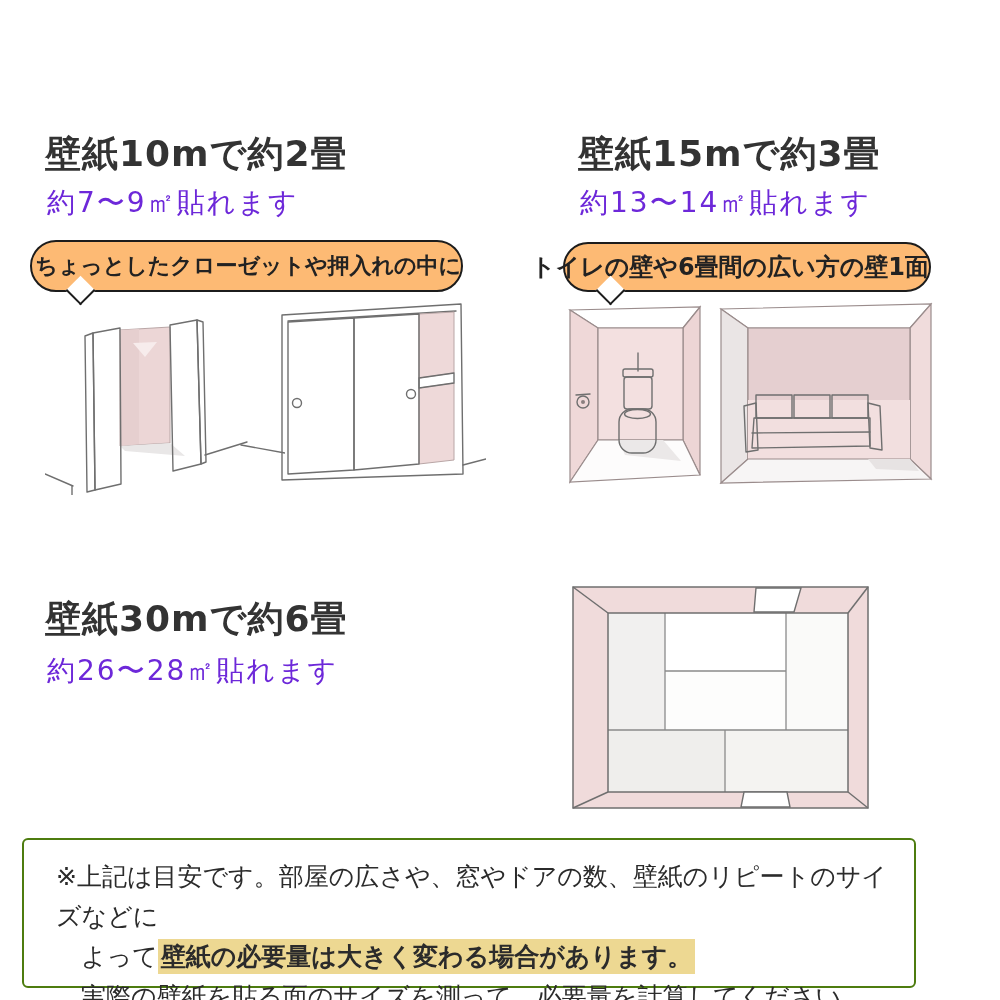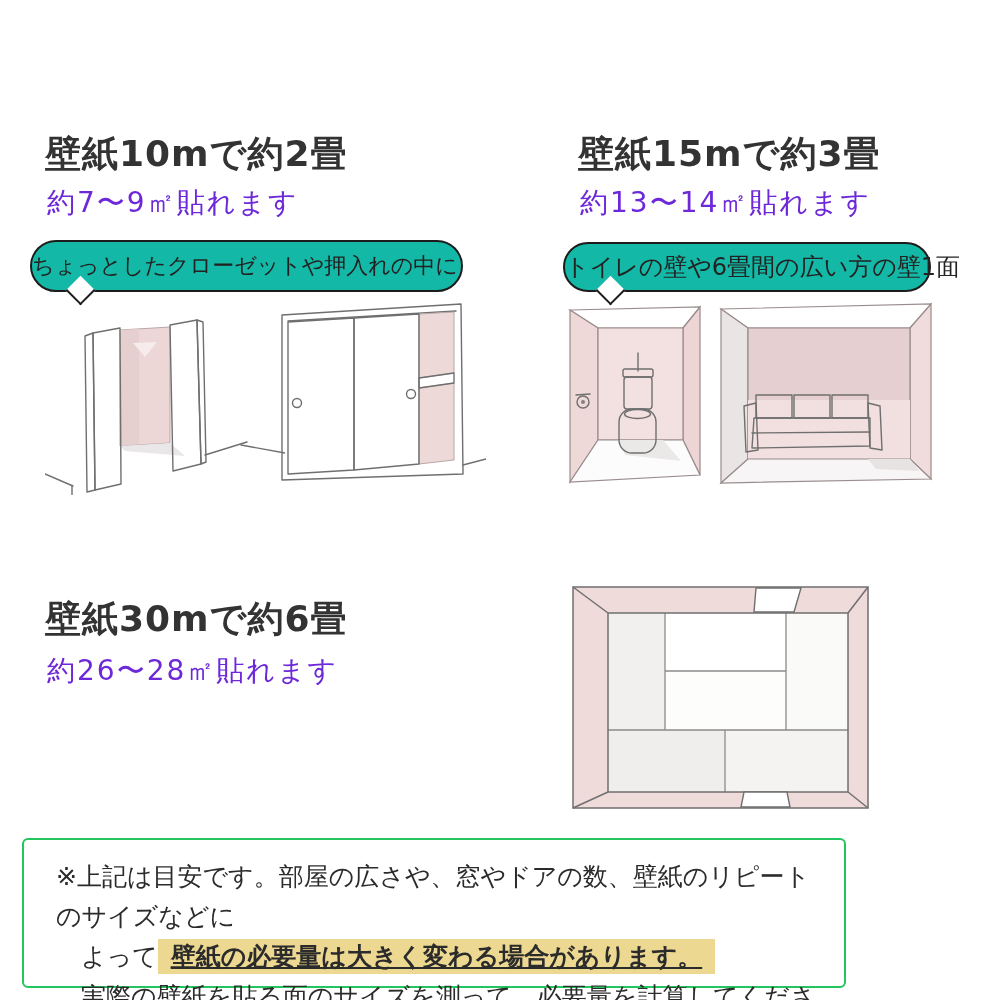--- a/index.html
+++ b/index.html
@@ -3,31 +3,31 @@
 <meta charset="utf-8">
 <style>
   html,body{margin:0;padding:0;background:#fff;}
   .page{position:relative;width:1000px;height:1000px;background:#fff;overflow:hidden;
         font-family:"DejaVu Sans",sans-serif;color:#333;}
   .abs{position:absolute;}
   .page-title{left:0;right:0;top:28px;text-align:center;font-size:41px;font-weight:800;
         color:#1a3760;letter-spacing:2px;}
   .h-big{font-size:36px;font-weight:800;color:#333;letter-spacing:1px;white-space:nowrap;}
   .h-sub{font-size:28px;font-weight:500;color:#6d28d9;letter-spacing:2px;white-space:nowrap;}
-  .bubble{box-sizing:border-box;border:2px solid #1c1c1c;background:#14b8a6;border-radius:30px;
-        display:flex;align-items:center;justify-content:flex-start;font-weight:400;color:#222;
+  .bubble{box-sizing:border-box;border:2px solid #1c1c1c;background:#fdba74;border-radius:30px;
+        display:flex;align-items:center;justify-content:flex-end;font-weight:700;color:#222;
         white-space:nowrap;}
   .bubble .tail{position:absolute;width:19px;height:19px;background:#fff;
         border-right:2px solid #1c1c1c;border-bottom:2px solid #1c1c1c;
         transform:rotate(45deg);bottom:-11px;}
-  .note-box{box-sizing:border-box;left:22px;top:838px;width:824px;height:150px;
-        border:2px solid #22c55e;border-radius:6px;background:#fff;
+  .note-box{box-sizing:border-box;left:22px;top:838px;width:894px;height:150px;
+        border:2px solid #4d7c0f;border-radius:6px;background:#fff;
         padding:17px 20px 0 32px;font-size:25px;line-height:40px;font-weight:500;color:#2b2b2b;}
   .note-line2,.note-line3{padding-left:25px;}
-  .hl{font-weight:800;padding:3px 13px;text-decoration:underline;}
+  .hl{font-weight:800;padding:3px 3px;}
   svg{display:block;}
   .sketch{stroke:#6f6f6f;stroke-width:1.4;fill:none;stroke-linejoin:round;stroke-linecap:round;}
 </style>
 </head>
 <body>
 
 <div class="page">
 
 
   <div class="abs h-big" style="left:45px;top:130px;">壁紙10mで約2畳</div>

